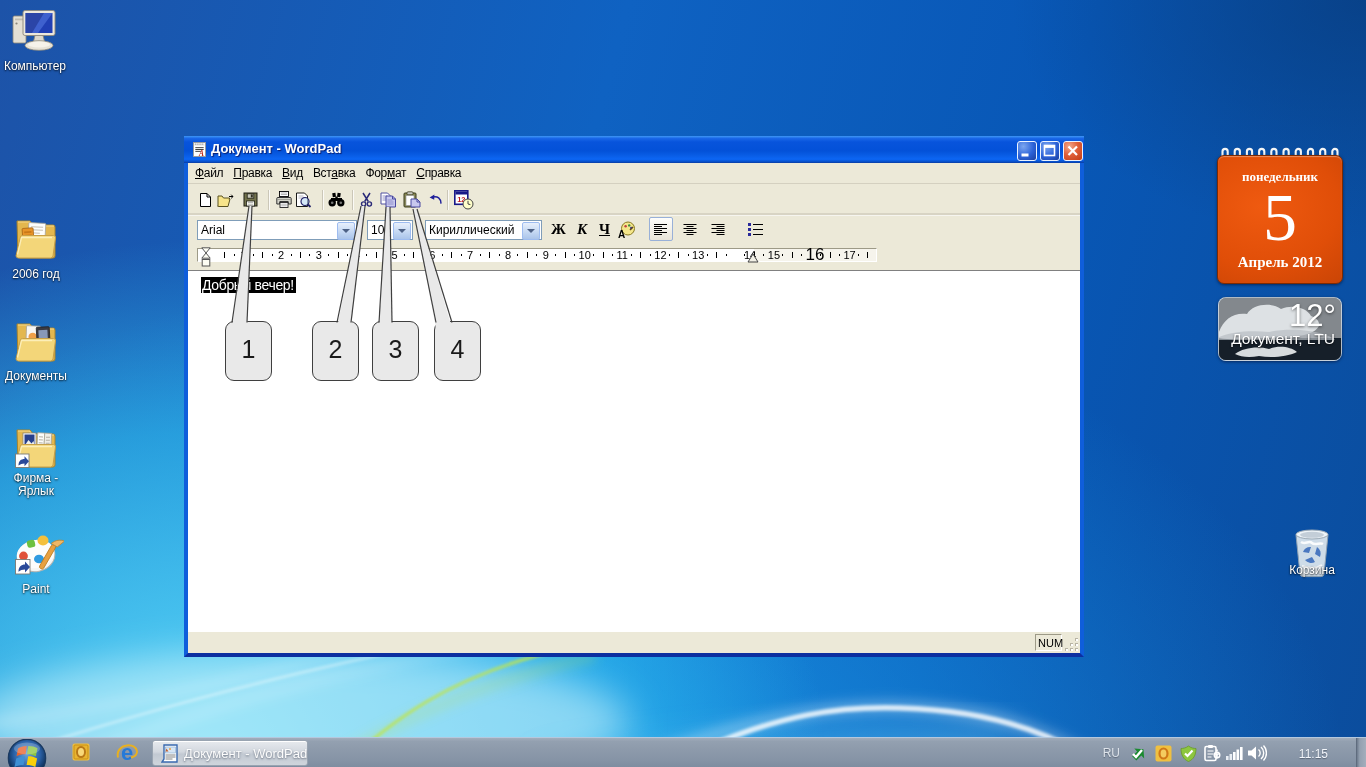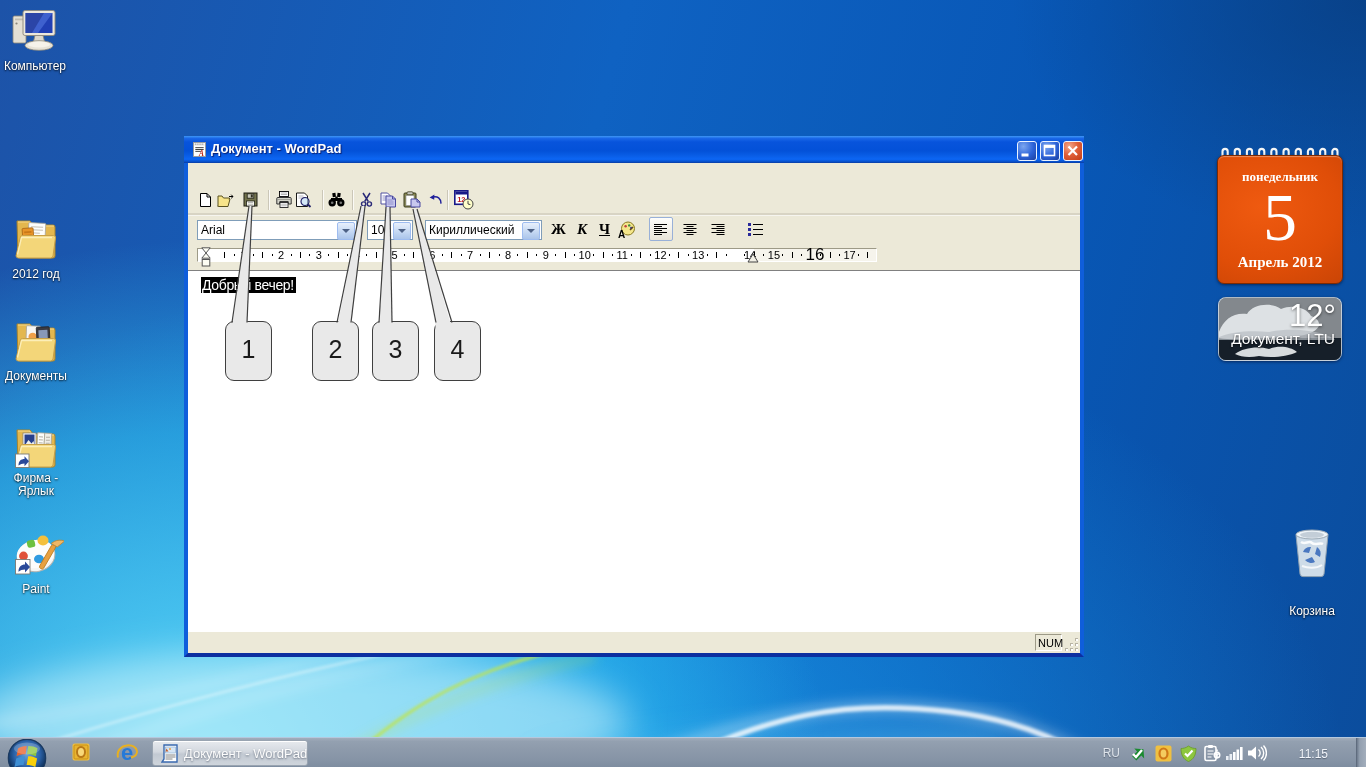--- a/index.html
+++ b/index.html
@@ -125,21 +125,21 @@
         <rect x="13" y="9" width="17" height="29" rx="1" fill="#fdfdfb" stroke="#a8a496" stroke-width="0.8"></rect>
     <path d="M15.5,13h12 M15.5,16h12 M15.5,19h9" stroke="#c4c0b4" stroke-width="1"></path>
       </g>
     <g transform="rotate(-4 15 28)">
         <rect x="8" y="14" width="11" height="26" rx="1" fill="#e89428" stroke="#a86414" stroke-width="0.8"></rect>
     <path d="M9.8,18h7.4 M9.8,21.5h7.4 M9.8,25h7.4 M9.8,28.5h7.4 M9.8,32h7.4" stroke="#c87818" stroke-width="1.6"></path>
       </g>
     <path d="M1,42 L5.5,23 a2,2 0 0 1 2,-1.5 h31 a2,2 0 0 1 2,2 L38,42 a2.5,2.5 0 0 1 -2.5,2 h-32 a2.5,2.5 0 0 1 -2.5,-2 z" fill="#f3d679" stroke="#c8a048" stroke-width="1"></path>
     <path d="M2.5,40.5 L6.5,23.5 h30.5" fill="none" stroke="#fceeb8" stroke-width="1.3"></path>
   </svg>
-  <div class="lbl" style="left:0px;top:268px;width:72px;">2012 год</div>
+  <div class="lbl" style="left:0px;top:268px;width:72px;">2006 год</div>
 
   <svg style="position:absolute;left:15px;top:317px;" width="42" height="48" viewBox="0 0 42 48">
     <path d="M2,7 h13 l3,4 h20 a2,2 0 0 1 2,2 v29 a2,2 0 0 1 -2,2 h-33 a2,2 0 0 1 -2,-2 z" fill="#e3b74e" stroke="#a8842c" stroke-width="1"></path>
     <path d="M3,8 h11.5 l3,4 h21.5" fill="none" stroke="#f6d98c" stroke-width="1.2"></path>
     <g transform="rotate(2 20 25)">
         <rect x="11" y="9" width="14" height="29" rx="1" fill="#f8f6f2" stroke="#a8a496" stroke-width="0.8"></rect>
     <path d="M13,28 a5.5,6.5 0 0 1 10,-2 l-4.5,9 h-5 z" fill="#e06820"></path>
     <circle cx="17.5" cy="20" r="4.2" fill="#f0a048"></circle>
       </g>
     <g transform="rotate(-3 28 25)">
@@ -191,21 +191,21 @@
   <svg style="position:absolute;left:1293px;top:528px;" width="38" height="50" viewBox="0 0 38 50">
     <path d="M3,7 L7,46 a3,3 0 0 0 3,2.6 h18 a3,3 0 0 0 3,-2.6 L35,7 z" fill="#dfe8ee" stroke="#9aa8b4" stroke-width="1" opacity="0.92"></path>
     <ellipse cx="19" cy="6.5" rx="16" ry="4.5" fill="#eef4f8" stroke="#9aa8b4" stroke-width="1"></ellipse>
     <ellipse cx="19" cy="6.8" rx="12" ry="3" fill="#c3ced8"></ellipse>
     <path d="M8,14 c4,3 8,-2 11,1 c3,3 8,-1 11,1" stroke="#fff" stroke-width="2.5" fill="none" opacity="0.9"></path>
     <path d="M10,24 a8,8 0 0 1 8,-5 l-2,6 z" fill="#4a78c0"></path>
     <path d="M24,19 a8,8 0 0 1 3,10 l-5,-3 z" fill="#4a78c0"></path>
     <path d="M12,32 a8,8 0 0 0 10,2 l-3,-5 z" fill="#4a78c0"></path>
     <path d="M9,38 c5,2 14,3 20,-1" stroke="#fff" stroke-width="2" fill="none" opacity="0.8"></path>
   </svg>
-  <div class="lbl" style="left:1276px;top:605px;width:72px;">Корзина</div>
+  <div class="lbl" style="left:1276px;top:564px;width:72px;">Корзина</div>
 </div>
 
 <div class="cal">
   <svg style="position:absolute;left:1px;top:0px;" width="122" height="15" viewBox="0 0 122 15">
     <g stroke="#f5f5f5" stroke-width="2.1" fill="none">
         <path d="M4.5,14 V5.5 A2.6,2.6 0 0 1 9.7,5.5 V14"></path>
         <path d="M16.7,14 V5.5 A2.6,2.6 0 0 1 21.9,5.5 V14"></path>
         <path d="M28.9,14 V5.5 A2.6,2.6 0 0 1 34.1,5.5 V14"></path>
         <path d="M41.1,14 V5.5 A2.6,2.6 0 0 1 46.3,5.5 V14"></path>
         <path d="M53.3,14 V5.5 A2.6,2.6 0 0 1 58.5,5.5 V14"></path>
@@ -265,20 +265,23 @@
         <svg width="18" height="18" viewBox="0 0 18 18" style="position:absolute;left:0;top:0">
           <rect x="3.5" y="3.5" width="10" height="10" fill="none" stroke="#fff" stroke-width="1.6"></rect>
           <rect x="3.5" y="3.5" width="10" height="2.4" fill="#fff"></rect>
         </svg>
       </div>
     <div class="tbtn cls">
         <svg width="18" height="18" viewBox="0 0 18 18" style="position:absolute;left:0;top:0">
           <path d="M4.5,4.5 L13,13 M13,4.5 L4.5,13" stroke="#fff" stroke-width="2.2"></path>
         </svg>
       </div>
+  </div>
+  <div class="menubar">
+    <span><u>Ф</u>айл</span><span><u>П</u>равка</span><span><u>В</u>ид</span><span>Вст<u>а</u>вка</span><span>Фор<u>м</u>ат</span><span><u>С</u>правка</span>
   </div>
   <div class="toolbar" id="toolbar">
 <div style="position:absolute;left:80px;top:5px;width:1px;height:20px;background:#cbc7b8;border-right:1px solid #fbfaf6;"></div>
       <div style="position:absolute;left:134px;top:5px;width:1px;height:20px;background:#cbc7b8;border-right:1px solid #fbfaf6;"></div>
       <div style="position:absolute;left:164px;top:5px;width:1px;height:20px;background:#cbc7b8;border-right:1px solid #fbfaf6;"></div>
       <div style="position:absolute;left:259px;top:5px;width:1px;height:20px;background:#cbc7b8;border-right:1px solid #fbfaf6;"></div>
 <svg style="position:absolute;left:11px;top:7px;" width="13" height="16" viewBox="0 0 13 16">
         <path d="M1.5,1.5 h6.5 l3.5,3.5 v9.5 h-10 z" fill="#fff" stroke="#000"></path>
         <path d="M8,1.5 v3.5 h3.5" fill="none" stroke="#000"></path>
       </svg>

